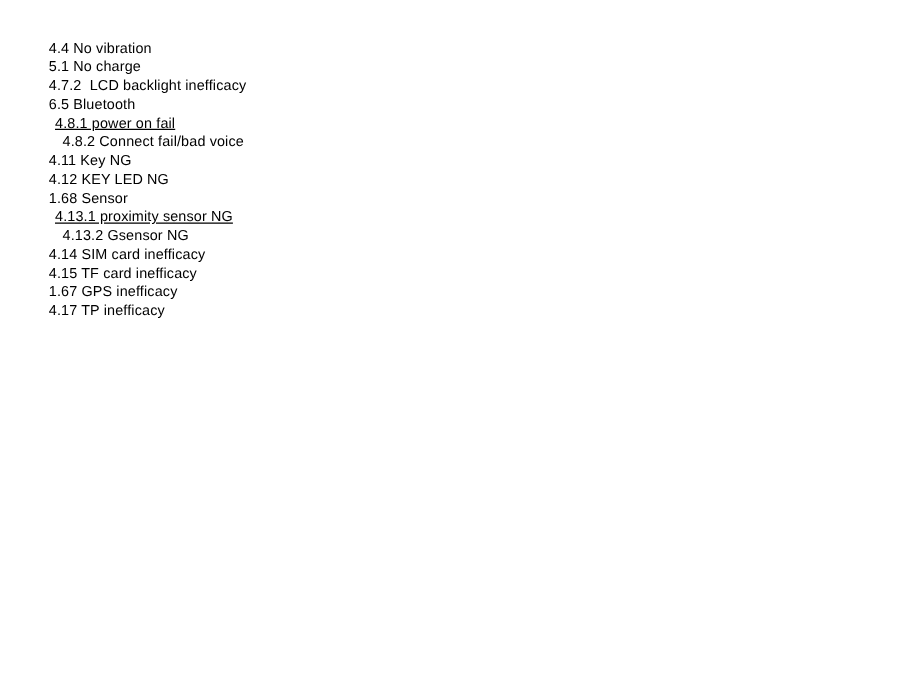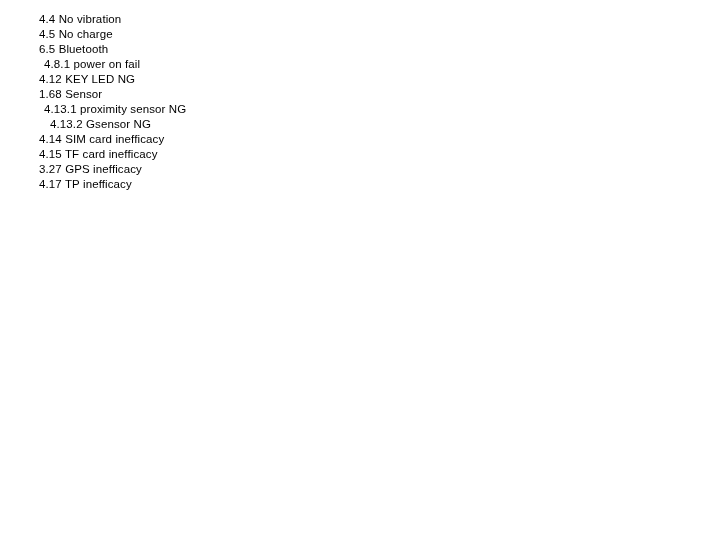--- a/index.html
+++ b/index.html
@@ -18,49 +18,52 @@
   .page {
     position: relative;
     width: 720px;
     height: 540px;
     background: #ffffff;
     box-sizing: border-box;
   }
   .outline {
     position: absolute;
     left: 39px;
-    top: 12px;
+    top: 32px;
     width: 640px;
     margin: 0;
     padding: 0;
     list-style: none;
   }
   .outline-item {
     font-size: 11.5px;
     line-height: 15px;
     color: #000000;
     white-space: pre;
     letter-spacing: 0.01em;
     text-align: left;
   }
   .lvl-0 { padding-left: 0px; }
-  .lvl-1 { padding-left: 5px; }
+  .lvl-1 { padding-left: 5px; text-decoration: underline; }
   .lvl-2 { padding-left: 11px; }
 </style>
 </head>
 <body>
 
 <div class="page">
   <ul class="outline" id="outline-list">
       <li class="outline-item lvl-0">4.4 No vibration</li>
-      <li class="outline-item lvl-0">4.5 No charge</li>
+      <li class="outline-item lvl-0">5.1 No charge</li>
+      <li class="outline-item lvl-0">4.7.2  LCD backlight inefficacy</li>
       <li class="outline-item lvl-0">6.5 Bluetooth</li>
       <li class="outline-item lvl-1">4.8.1 power on fail</li>
+      <li class="outline-item lvl-2">4.8.2 Connect fail/bad voice</li>
+      <li class="outline-item lvl-0">4.11 Key NG</li>
       <li class="outline-item lvl-0">4.12 KEY LED NG</li>
       <li class="outline-item lvl-0">1.68 Sensor</li>
       <li class="outline-item lvl-1">4.13.1 proximity sensor NG</li>
       <li class="outline-item lvl-2">4.13.2 Gsensor NG</li>
       <li class="outline-item lvl-0">4.14 SIM card inefficacy</li>
       <li class="outline-item lvl-0">4.15 TF card inefficacy</li>
-      <li class="outline-item lvl-0">3.27 GPS inefficacy</li>
+      <li class="outline-item lvl-0">1.67 GPS inefficacy</li>
       <li class="outline-item lvl-0">4.17 TP inefficacy</li>
     </ul>
 </div>
 
 </body></html>

